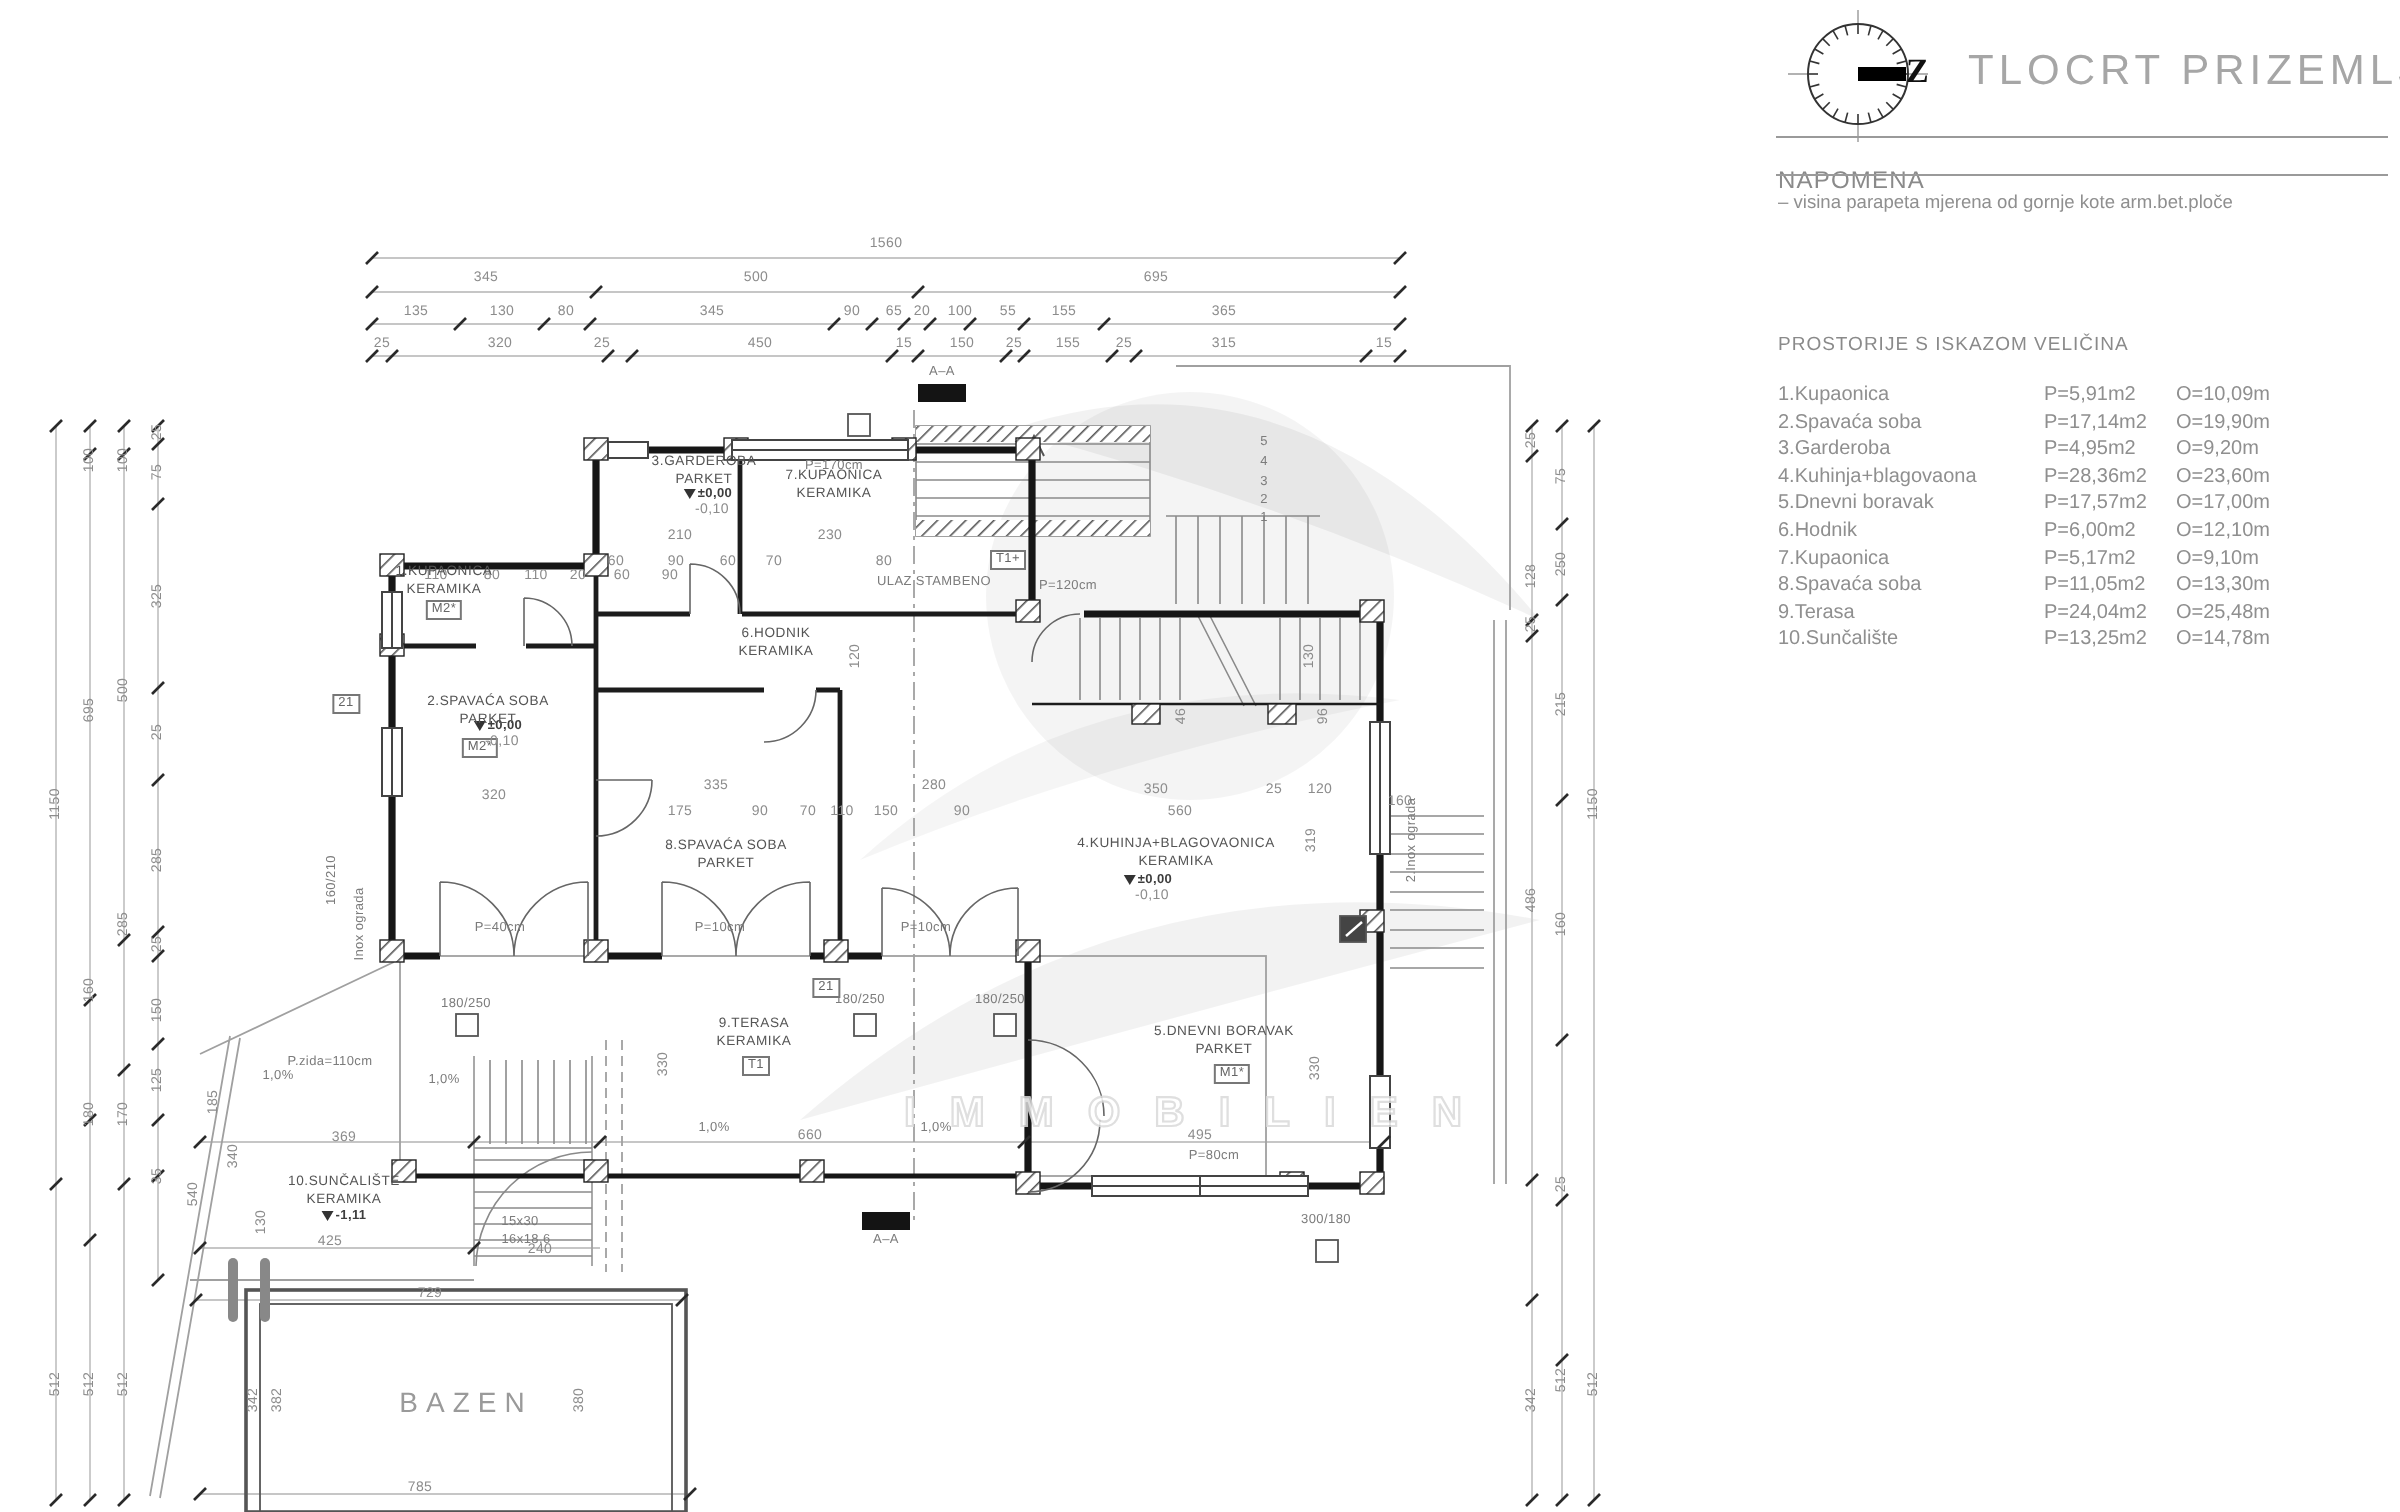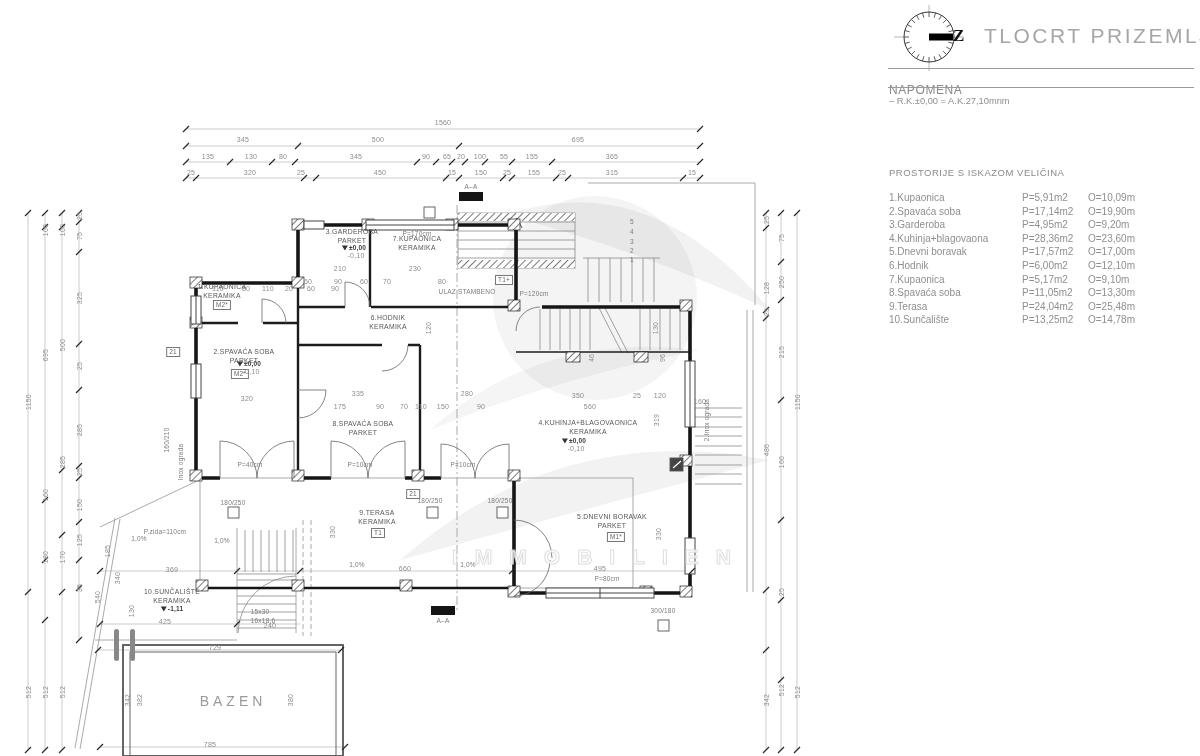--- a/index.html
+++ b/index.html
@@ -490,21 +490,21 @@
   <rect x="37" y="28.5" width="24" height="7" fill="#000"></rect>
 </svg>
 <div id="cletter">Z</div>
 
 <div id="title">TLOCRT PRIZEMLJA</div>
 <div class="rule" id="rule1"></div>
 <div id="napomena">NAPOMENA</div>
 <div class="rule" id="rule2"></div>
 
 <div id="notes">
-  <div class="note">– R.K.±0,00 = A.K.27,10mnm</div>
+  <div class="note">– visina parapeta mjerena od gornje kote arm.bet.ploče</div>
 </div>
 
 <div id="sched-head">PROSTORIJE S ISKAZOM VELIČINA</div>
 <div id="sched">
     <div class="srow">
       <span class="n">1.Kupaonica</span>
       <span class="p">P=5,91m2</span>
       <span class="o">O=10,09m</span>
     </div>
     <div class="srow">

